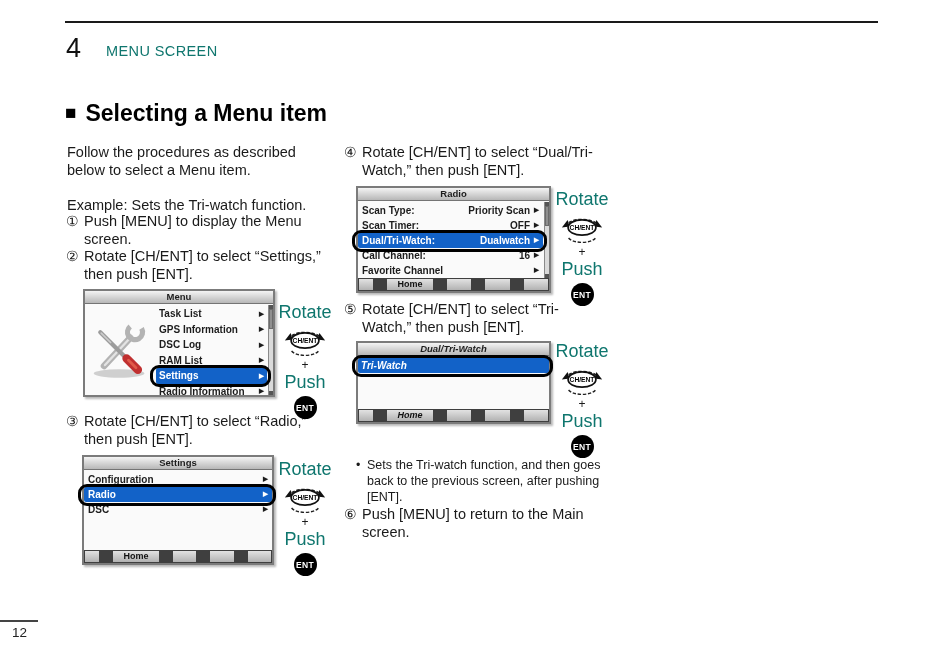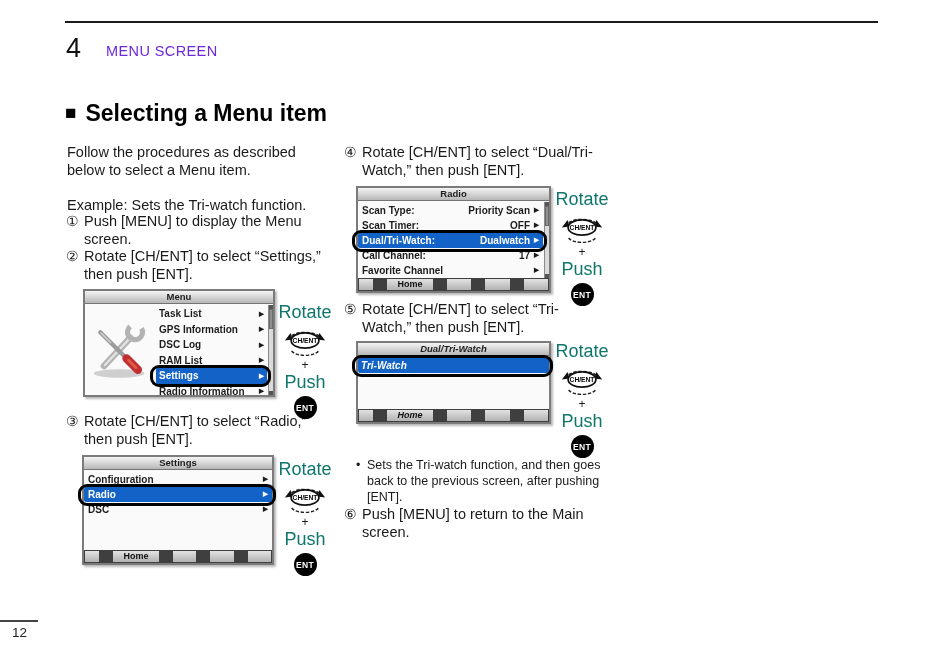--- a/index.html
+++ b/index.html
@@ -5,21 +5,21 @@
   * { margin:0; padding:0; box-sizing:border-box; }
   body { background:#ffffff; }
   #canvas {
     position:relative; width:950px; height:669px; background:#fff;
     font-family:"Liberation Sans", sans-serif; color:#1a1a1a; overflow:hidden;
   }
 
   
   .toprule { position:absolute; left:65px; top:21px; width:813px; height:2px; background:#1a1a1a; }
   .chapnum { position:absolute; left:66px; top:33px; font-size:27px; color:#111; }
-  .chaptitle { position:absolute; left:106px; top:43px; font-size:14.5px; letter-spacing:0.4px; color:#6d28d9; }
+  .chaptitle { position:absolute; left:106px; top:43px; font-size:14.5px; letter-spacing:0.4px; color:#0f766e; }
   .secheading { position:absolute; left:65px; top:100px; font-size:23px; font-weight:bold; color:#000; }
   .secheading .marker { font-size:19px; margin-right:9px; position:relative; top:-2px; }
 
   
   .para { position:absolute; font-size:14.5px; line-height:17.5px; }
   #intro   { left:67px;  top:144px; width:262px; }
   #example { left:67px;  top:197px; width:272px; }
   .step { position:absolute; display:flex; font-size:14.5px; line-height:17.5px; }
   .step .num { flex:none; width:18px; font-size:14px; }
   .step .txt { flex:1; }
@@ -245,21 +245,21 @@
           <span>Dual/Tri-Watch:</span>
           <span class="valwrap">
               <span>Dualwatch</span>
               <span class="arr">▶</span>
             </span>
           <span class="callout"></span>
         </div>
         <div class="row">
           <span>Call Channel:</span>
           <span class="valwrap">
-              <span>17</span>
+              <span>16</span>
               <span class="arr">▶</span>
             </span>
         </div>
         <div class="row">
           <span>Favorite Channel</span>
           <span class="valwrap">
               <span class="arr">▶</span>
             </span>
         </div>
       </div>

